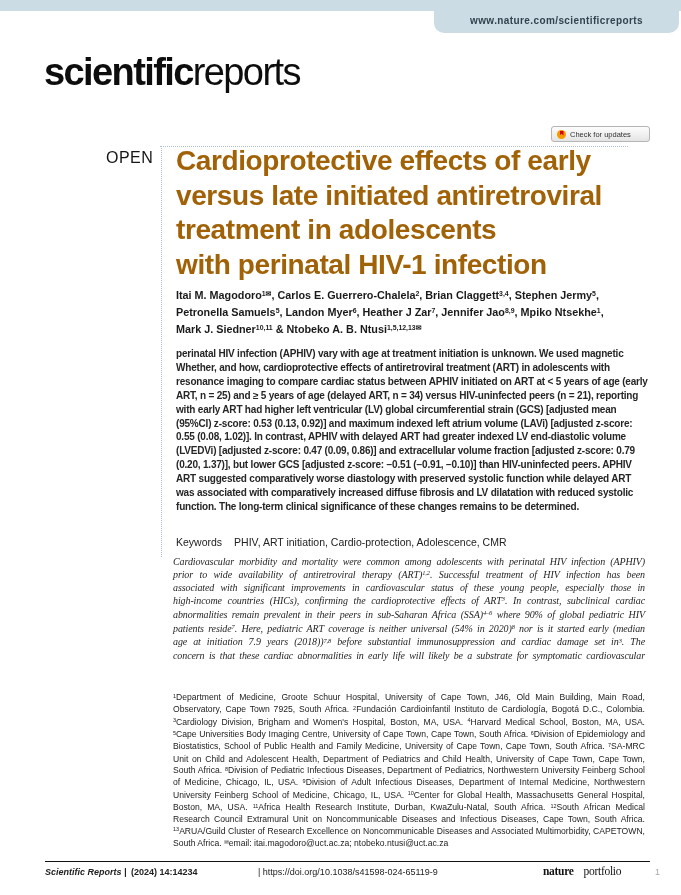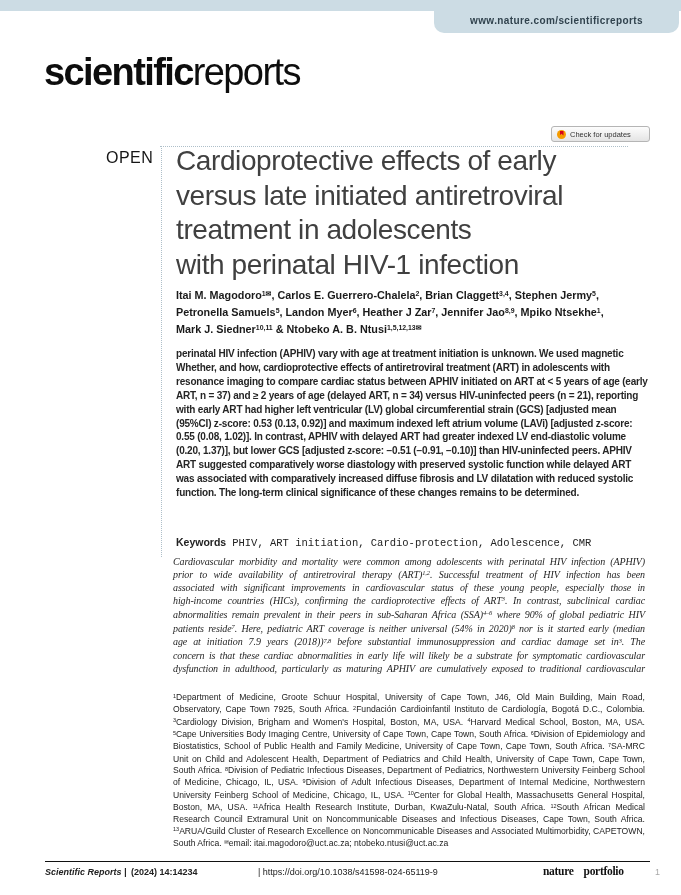--- a/index.html
+++ b/index.html
@@ -23,50 +23,50 @@
   .cm-circle{width:9px;height:9px;border-radius:50%;background:#f59b00;position:relative;flex:0 0 auto;}
   .cm-mark{position:absolute;left:2.5px;top:1px;width:4px;height:5px;background:#d6001c;
            clip-path:polygon(0 0,100% 0,100% 100%,50% 65%,0 100%);}
   #badge .txt{font-size:7.5px;color:#333;white-space:nowrap;}
   
   #rule-top{left:160px;top:146px;width:468px;height:0;border-top:1.6px dotted #aebfc9;}
   #rule-left{left:161px;top:146px;width:0;height:411px;border-left:1.6px dotted #aebfc9;}
   
   #open{left:106px;top:149px;font-size:16px;letter-spacing:.5px;color:#161616;}
   
-  #title{left:176px;top:144px;width:470px;font-size:28px;font-weight:400;line-height:34.5px;
-         letter-spacing:-.4px;color:#404040;}
+  #title{left:176px;top:144px;width:470px;font-size:28px;font-weight:700;line-height:34.5px;
+         letter-spacing:-.4px;color:#a16207;}
   
   #authors{left:176px;top:288px;width:462px;font-size:10.8px;font-weight:700;line-height:15.8px;color:#1a1a1a;}
   .sup{font-size:64%;position:relative;top:-.42em;}
   
   #abstract{left:176px;top:347px;width:470px;font-size:10px;font-weight:700;line-height:13.9px;
             letter-spacing:-.2px;color:#262626;}
   #abstract .line{white-space:nowrap;}
   
   #keywords{left:176px;top:536px;width:470px;font-size:10.5px;color:#222;}
-  #keywords .kl{font-weight:700;font-family:"Liberation Sans",sans-serif;}
-  #keywords .kv{font-family:Liberation Mono, monospace;margin-left:6px;}
+  #keywords .kl{font-weight:400;font-family:"Liberation Sans",sans-serif;}
+  #keywords .kv{font-family:Liberation Sans, sans-serif;margin-left:12px;}
   
   #bodypar{left:173px;top:556px;width:472px;font-family:"Liberation Serif",serif;font-size:10px;
            letter-spacing:-.1px;line-height:12.7px;color:#1f1f1f;font-style:italic;}
   #bodypar .bline{text-align:justify;text-align-last:justify;}
   
   #affil{left:173px;top:692px;width:472px;max-height:164px;overflow:hidden;font-size:8.6px;
          line-height:11.35px;color:#222;text-align:justify;}
   
   #footrule{left:45px;top:861px;width:605px;height:0;border-top:1.5px solid #111;}
   .fttxt{top:867px;font-size:9px;color:#222;white-space:nowrap;}
   #ft-journal{left:45px;font-weight:700;font-style:italic;}
   #ft-cite{left:131px;font-weight:bold;}
   #ft-doi{left:258px;}
   #ft-brand{left:543px;top:865px;font-family:"Liberation Serif",serif;font-size:11.5px;
             letter-spacing:-.3px;color:#111;white-space:nowrap;}
   #ft-brand .b1{font-weight:700;}
-  #ft-brand .b2{font-weight:700;padding-left:10px;}
+  #ft-brand .b2{font-weight:400;padding-left:10px;}
   #ft-page{left:655px;color:#a9a9a9;}
 </style>
 </head>
 <body>
 
 <div id="page">
 
   <div id="topbar" class="abs"></div>
 
   <div id="urltab" class="abs">
@@ -99,44 +99,44 @@
   <div id="authors" class="abs">
       <div class="aline"><span>Itai M. Magodoro</span><span class="sup">1✉</span><span>, Carlos E. Guerrero-Chalela</span><span class="sup">2</span><span>, Brian Claggett</span><span class="sup">3,4</span><span>, Stephen Jermy</span><span class="sup">5</span><span>,</span></div>
       <div class="aline"><span>Petronella Samuels</span><span class="sup">5</span><span>, Landon Myer</span><span class="sup">6</span><span>, Heather J Zar</span><span class="sup">7</span><span>, Jennifer Jao</span><span class="sup">8,9</span><span>, Mpiko Ntsekhe</span><span class="sup">1</span><span>,</span></div>
       <div class="aline"><span>Mark J. Siedner</span><span class="sup">10,11</span><span> &amp; Ntobeko A. B. Ntusi</span><span class="sup">1,5,12,13✉</span></div>
     </div>
 
   <div id="abstract" class="abs">
       <div class="line">perinatal HIV infection (APHIV) vary with age at treatment initiation is unknown. We used magnetic</div>
       <div class="line">Whether, and how, cardioprotective effects of antiretroviral treatment (ART) in adolescents with</div>
       <div class="line">resonance imaging to compare cardiac status between APHIV initiated on ART at &lt; 5 years of age (early</div>
-      <div class="line">ART, n = 37) and ≥ 2 years of age (delayed ART, n = 34) versus HIV-uninfected peers (n = 21), reporting</div>
+      <div class="line">ART, n = 25) and ≥ 5 years of age (delayed ART, n = 34) versus HIV-uninfected peers (n = 21), reporting</div>
       <div class="line">with early ART had higher left ventricular (LV) global circumferential strain (GCS) [adjusted mean</div>
       <div class="line">(95%CI) z-score: 0.53 (0.13, 0.92)] and maximum indexed left atrium volume (LAVi) [adjusted z-score:</div>
       <div class="line">0.55 (0.08, 1.02)]. In contrast, APHIV with delayed ART had greater indexed LV end-diastolic volume</div>
+      <div class="line">(LVEDVi) [adjusted z-score: 0.47 (0.09, 0.86)] and extracellular volume fraction [adjusted z-score: 0.79</div>
       <div class="line">(0.20, 1.37)], but lower GCS [adjusted z-score: −0.51 (−0.91, −0.10)] than HIV-uninfected peers. APHIV</div>
       <div class="line">ART suggested comparatively worse diastology with preserved systolic function while delayed ART</div>
       <div class="line">was associated with comparatively increased diffuse fibrosis and LV dilatation with reduced systolic</div>
       <div class="line">function. The long-term clinical significance of these changes remains to be determined.</div>
     </div>
 
   <div id="keywords" class="abs">
     <span class="kl">Keywords</span><span class="kv">PHIV, ART initiation, Cardio-protection, Adolescence, CMR</span>
   </div>
 
   <div id="bodypar" class="abs">
       <div class="bline"><span>Cardiovascular morbidity and mortality were common among adolescents with perinatal HIV infection (APHIV)</span></div>
       <div class="bline"><span>prior to wide availability of antiretroviral therapy (ART)</span><span class="sup">1,2</span><span>. Successful treatment of HIV infection has been</span></div>
       <div class="bline"><span>associated with significant improvements in cardiovascular status of these young people, especially those in</span></div>
       <div class="bline"><span>high-income countries (HICs), confirming the cardioprotective effects of ART</span><span class="sup">3</span><span>. In contrast, subclinical cardiac</span></div>
       <div class="bline"><span>abnormalities remain prevalent in their peers in sub-Saharan Africa (SSA)</span><span class="sup">4–6</span><span> where 90% of global pediatric HIV</span></div>
       <div class="bline"><span>patients reside</span><span class="sup">7</span><span>. Here, pediatric ART coverage is neither universal (54% in 2020)</span><span class="sup">8</span><span> nor is it started early (median</span></div>
       <div class="bline"><span>age at initiation 7.9 years (2018))</span><span class="sup">7,8</span><span> before substantial immunosuppression and cardiac damage set in</span><span class="sup">3</span><span>. The</span></div>
       <div class="bline"><span>concern is that these cardiac abnormalities in early life will likely be a substrate for symptomatic cardiovascular</span></div>
-      <div class="bline"><span>dysfunction in adulthood, particularly as maturing APHIV are cumulatively exposed to traditional cardiovascular</span></div>
     </div>
 
   <div id="affil" class="abs"><span class="sup">1</span><span>Department of Medicine, Groote Schuur Hospital, University of Cape Town, J46, Old Main Building, Main Road, Observatory, Cape Town 7925, South Africa. </span><span class="sup">2</span><span>Fundación Cardioinfantil Instituto de Cardiología, Bogotá D.C., Colombia. </span><span class="sup">3</span><span>Cardiology Division, Brigham and Women's Hospital, Boston, MA, USA. </span><span class="sup">4</span><span>Harvard Medical School, Boston, MA, USA. </span><span class="sup">5</span><span>Cape Universities Body Imaging Centre, University of Cape Town, Cape Town, South Africa. </span><span class="sup">6</span><span>Division of Epidemiology and Biostatistics, School of Public Health and Family Medicine, University of Cape Town, Cape Town, South Africa. </span><span class="sup">7</span><span>SA-MRC Unit on Child and Adolescent Health, Department of Pediatrics and Child Health, University of Cape Town, Cape Town, South Africa. </span><span class="sup">8</span><span>Division of Pediatric Infectious Diseases, Department of Pediatrics, Northwestern University Feinberg School of Medicine, Chicago, IL, USA. </span><span class="sup">9</span><span>Division of Adult Infectious Diseases, Department of Internal Medicine, Northwestern University Feinberg School of Medicine, Chicago, IL, USA. </span><span class="sup">10</span><span>Center for Global Health, Massachusetts General Hospital, Boston, MA, USA. </span><span class="sup">11</span><span>Africa Health Research Institute, Durban, KwaZulu-Natal, South Africa. </span><span class="sup">12</span><span>South African Medical Research Council Extramural Unit on Noncommunicable Diseases and Infectious Diseases, Cape Town, South Africa. </span><span class="sup">13</span><span>ARUA/Guild Cluster of Research Excellence on Noncommunicable Diseases and Associated Multimorbidity, CAPETOWN, South Africa. </span><span class="sup">✉</span><span>email: itai.magodoro@uct.ac.za; ntobeko.ntusi@uct.ac.za</span></div>
 
   <div id="footrule" class="abs"></div>
   <div id="ft-journal" class="abs fttxt">Scientific Reports |</div>
   <div id="ft-cite" class="abs fttxt">(2024) 14:14234</div>
   <div id="ft-doi" class="abs fttxt">| https://doi.org/10.1038/s41598-024-65119-9</div>
   <div id="ft-brand" class="abs">
     <span class="b1">nature</span><span class="b2">portfolio</span>

